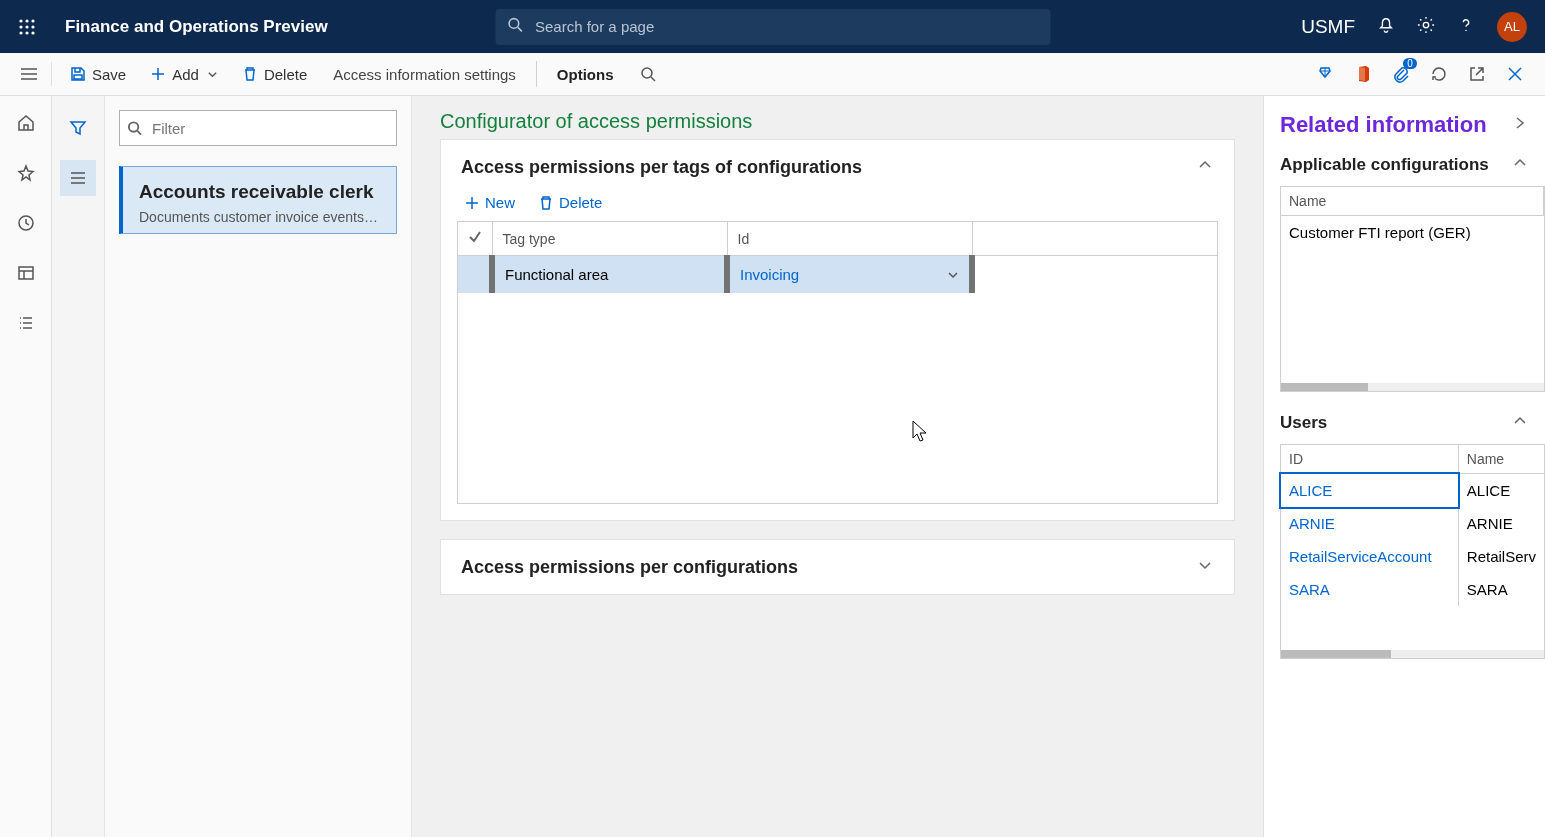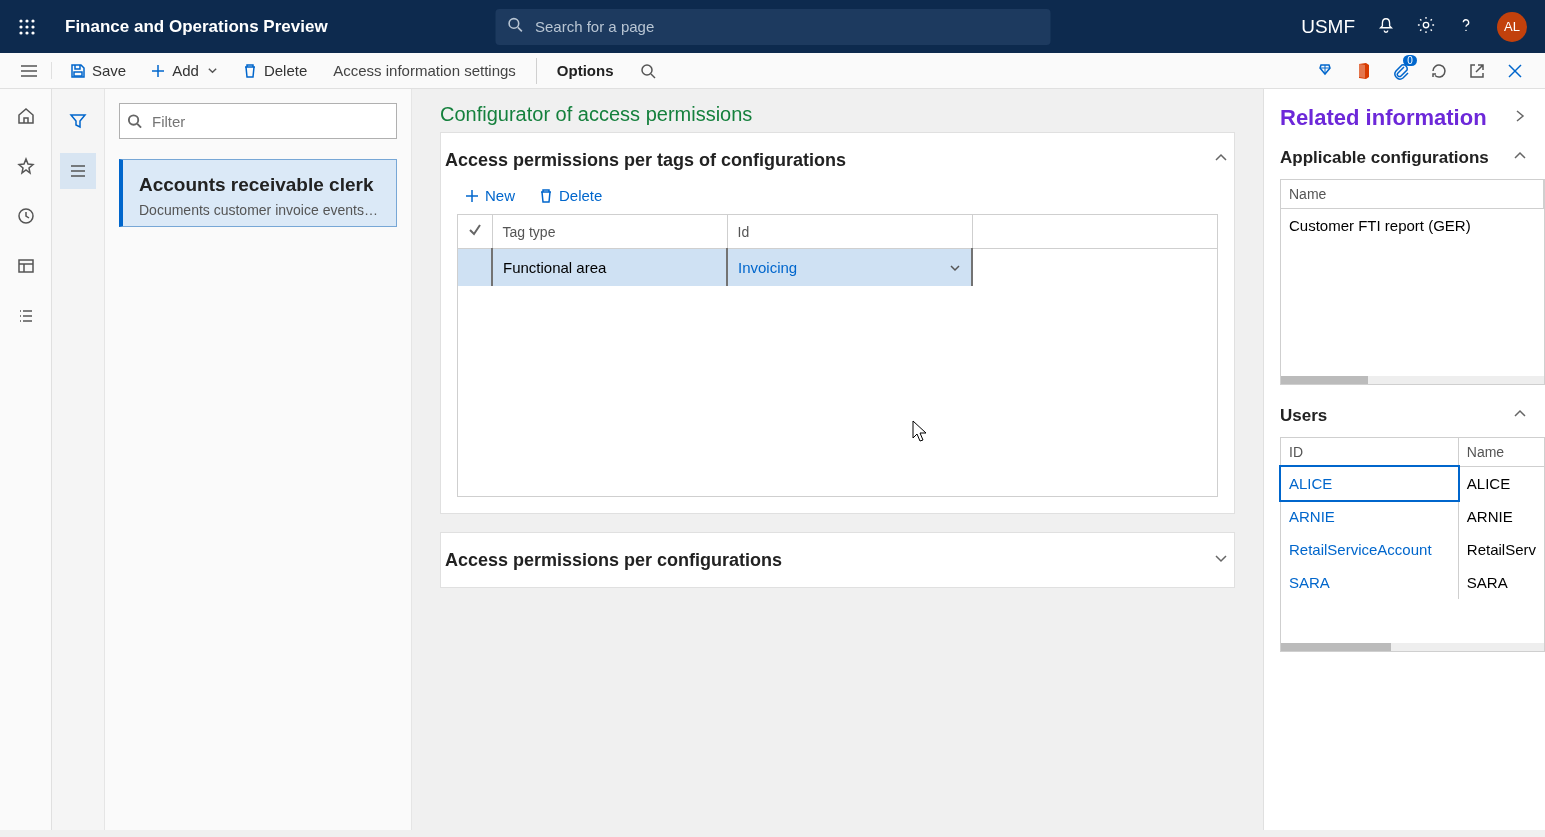--- a/index.html
+++ b/index.html
@@ -10,21 +10,21 @@
 .app-title{font-size:17px;font-weight:600;margin-left:12px}
 .search-wrap{margin-left:auto;margin-right:auto;position:absolute;left:50%;transform:translateX(-50%)}
 .searchbox{width:555px;height:36px;background:#1d3a5f;border:none;border-radius:4px;font-size:15px;color:#fff;padding:0 12px 0 40px}
 .searchbox::placeholder{color:#b8c5d3}
 .search-ic{position:absolute;left:12px;top:50%;transform:translateY(-50%)}
 .search-ic svg{width:16px;height:16px;stroke:#b8c5d3;fill:none;stroke-width:2}
 .top-right{margin-left:auto;display:flex;align-items:center;gap:22px;padding-right:18px}
 .entity-lbl{font-size:19px}
 .topicon svg{width:18px;height:18px;stroke:#fff;fill:none;stroke-width:1.5}
 .avatar{width:30px;height:30px;border-radius:50%;background:#c2410c;display:flex;align-items:center;justify-content:center;font-size:13px;color:#fff}
-.actionbar{height:36px;background:#fafafa;border-bottom:1px solid #e0e0e0;display:flex;align-items:center;padding:9px 6px}
+.actionbar{height:43px;background:#fafafa;border-bottom:1px solid #e0e0e0;display:flex;align-items:center;padding:9px 6px}
 .hamwrap{width:46px;display:flex;justify-content:center;border-right:1px solid #e0e0e0;height:100%;align-items:center}
 .hamwrap svg{width:18px;height:14px;stroke:#555;stroke-width:1.5}
 .acts{display:flex;align-items:center;height:100%;margin-left:6px}
 .abtn{display:flex;align-items:center;gap:6px;padding:0 12px;height:100%;font-size:15px;cursor:pointer;color:#333}
 .abtn svg{width:16px;height:16px}
 .sep{width:1px;height:26px;background:#d0d0d0;margin:0 6px}
 .txtbtn{padding:0 14px;font-size:15px;color:#444;cursor:pointer}
 .txtbtn.bold{font-weight:600;color:#222}
 .ab-right{margin-left:auto;display:flex;align-items:center;gap:14px;padding-right:12px}
 .ab-ic{position:relative;width:24px;height:24px;display:flex;align-items:center;justify-content:center;cursor:pointer}
@@ -42,33 +42,33 @@
 .listcol{width:307px;background:#fafafa;border-right:1px solid #e5e5e5;padding:14px}
 .filterin{width:100%;height:36px;border:1px solid #b0b0b0;padding:0 8px 0 32px;font-size:15px;background:#fff}
 .filterwrap{position:relative}
 .filterwrap svg{position:absolute;left:8px;top:50%;transform:translateY(-50%);width:15px;height:15px;stroke:#666;fill:none;stroke-width:2}
 .card{margin-top:20px;border:1px solid #77a7d6;background:#dbe9f7;padding:14px 16px 8px;border-left:4px solid #0066cc;cursor:pointer}
 .card-title{font-size:19px;font-weight:600;color:#222;margin-bottom:6px}
 .card-desc{font-size:14px;color:#555;white-space:nowrap;overflow:hidden;text-overflow:ellipsis}
 .main{flex:1;padding:14px 28px;background:#f0f0f0;overflow:auto}
 .crumb{font-size:20px;color:#15803d;margin-bottom:6px}
 .panel{background:#fff;border:1px solid #e0e0e0;margin-bottom:18px}
-.panel-head{display:flex;align-items:center;justify-content:space-between;padding:16px 4px;cursor:pointer}
+.panel-head{display:flex;align-items:center;justify-content:space-between;padding:16px 20px;cursor:pointer}
 .panel-head h2{font-size:18px;font-weight:600;color:#222}
 .chev svg{width:18px;height:18px;stroke:#666;fill:none;stroke-width:1.5}
 .gridtools{display:flex;gap:24px;padding:0 24px 10px}
 .gbtn{display:flex;align-items:center;gap:6px;color:#0066cc;font-size:15px;cursor:pointer}
 .gbtn svg{width:14px;height:14px}
 .grid{margin:0 16px 16px;border:1px solid #cfcfcf}
 .grid table{width:100%;border-collapse:collapse;table-layout:fixed}
 .grid th{text-align:left;font-weight:400;font-size:14px;color:#555;border-bottom:1px solid #cfcfcf;padding:8px 10px;border-right:1px solid #cfcfcf}
 .grid th.chk{width:34px}
 .grid th.tagtype{width:235px}
 .grid th.idcol{width:245px}
-.grid td{padding:10px 10px;border-right:2px solid #737373;font-size:15px}
+.grid td{padding:10px 10px;border-right:6px solid #737373;font-size:15px}
 .grid tr.selrow{background:#cfe1f3}
 .grid .ddwrap{display:flex;align-items:center;justify-content:space-between;color:#0066cc}
 .grid .gridbody{height:210px}
 .grid .chkic svg{width:14px;height:14px;stroke:#666;fill:none;stroke-width:2}
 .rightpane{width:282px;background:#fff;border-left:1px solid #e0e0e0;padding:16px 0 16px 16px;overflow:hidden;display:flex;flex-direction:column}
 .rphead{display:flex;justify-content:space-between;align-items:center;margin-bottom:16px;padding-right:16px}
 .rphead h3{font-size:22px;font-weight:600;color:#6d28d9}
 .rpsection{margin-bottom:20px}
 .rpsec-head{display:flex;justify-content:space-between;align-items:center;margin-bottom:10px;padding-right:16px}
 .rpsec-head h4{font-size:17px;font-weight:600;color:#222}

